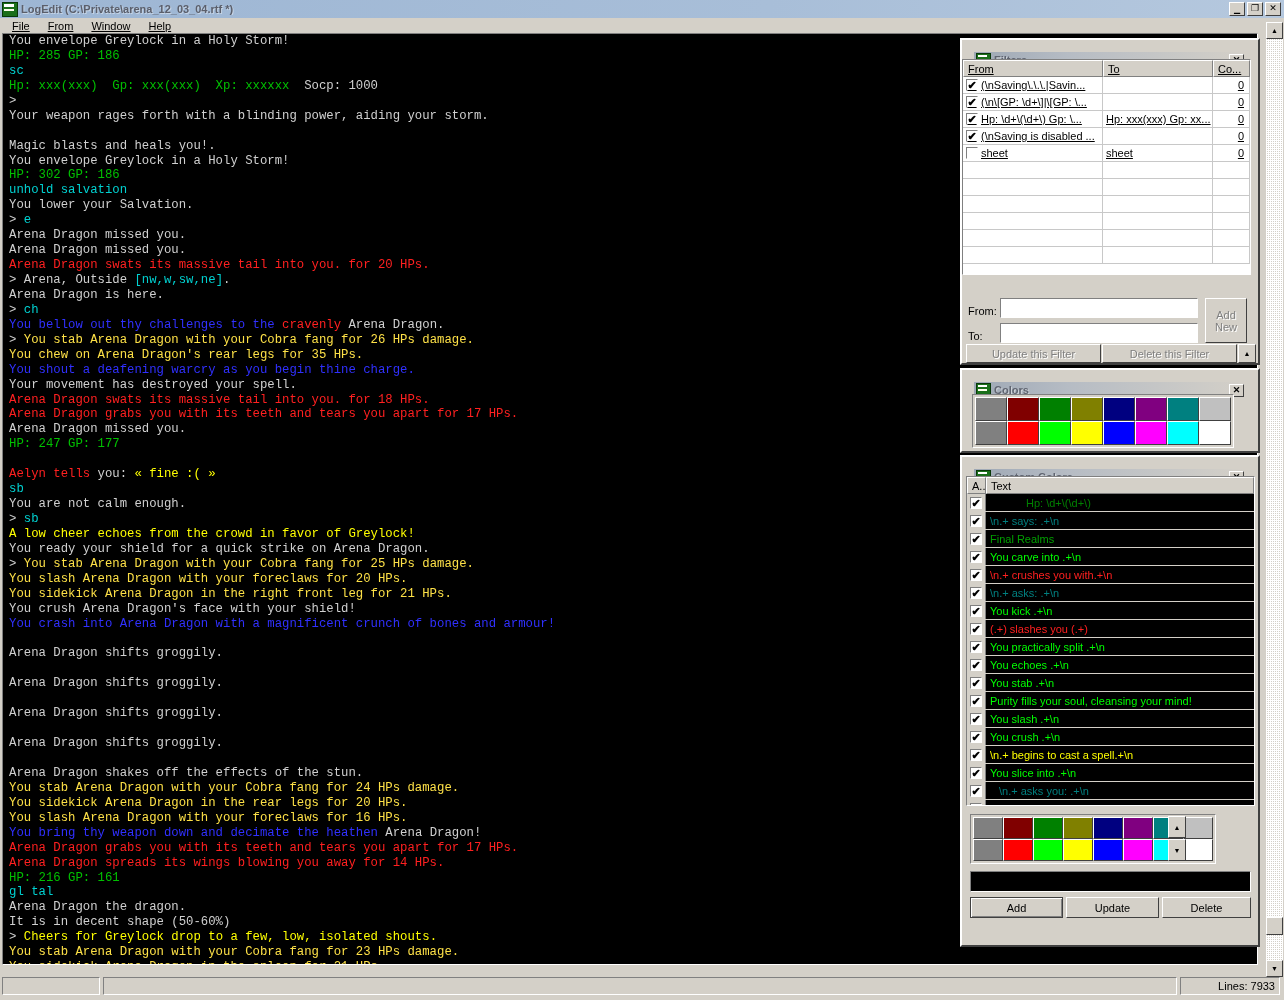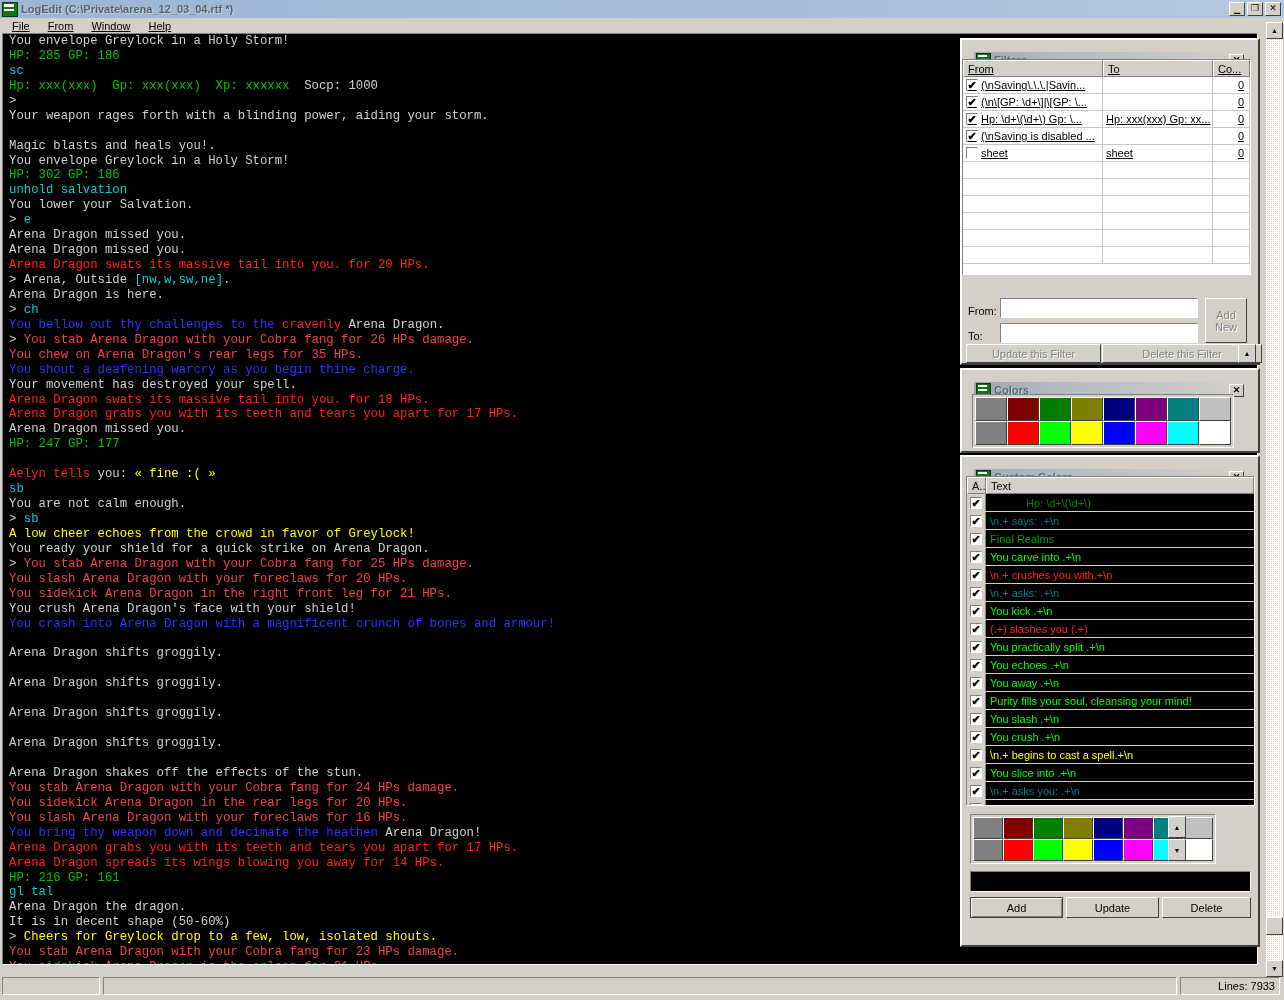--- a/index.html
+++ b/index.html
@@ -86,21 +86,21 @@
     font-family: "Liberation Mono", "DejaVu Sans Mono", monospace;
     font-size: 12.3px;
     line-height: 14.95px;
     color: #c8c8c8;
     white-space: pre;
     letter-spacing: 0px;
   }
   .term div { height: 14.95px; }
   .w { color: #d0d0d0; }
   .g { color: #00c000; }
-  .gb { color: #ef4444; text-align: right; }
+  .gb { color: #fde047; text-align: right; }
   .r { color: #ff2020; }
   .c { color: #00d2d2; }
   .b { color: #3030ff; }
   .y { color: #ffff00; }
 
   
   .vscroll {
     position: absolute; right: 1px; top: 22px;
     width: 17px; height: 955px;
     background: #d4d0c8;
@@ -421,21 +421,21 @@
     <input class="fld" type="text" style="position: absolute; left: 38px; top: 258px; width: 198px; height: 20px;" value="">
     <div class="lbl" style="position:absolute; left:6px; top:290px;">To:</div>
     <input class="fld" type="text" style="position: absolute; left: 38px; top: 283px; width: 198px; height: 20px;" value="">
 
     <div class="btn dis" style="position:absolute; left:243px; top:258px; width:42px; height:45px; flex-direction:column;">
       <span>Add</span>
       <span>New</span>
     </div>
 
     <div class="btn dis" style="position:absolute; left:4px; top:304px; width:135px; height:19px;">Update this Filter</div>
-    <div class="btn dis" style="position:absolute; left:140px; top:304px; width:160px; height:19px;">Delete this Filter</div>
+    <div class="btn dis" style="position:absolute; left:140px; top:304px; width:135px; height:19px;">Delete this Filter</div>
     <div class="btn" style="position:absolute; left:276px; top:304px; width:18px; height:19px; font-size:7px;">▲</div>
 
     <div class="btn" style="position:absolute; left:4px; top:328px; width:135px; height:21px;">Update Count</div>
     <div class="btn def" style="position:absolute; left:140px; top:328px; width:135px; height:21px;">Apply Filters</div>
     <div class="btn" style="position:absolute; left:276px; top:328px; width:18px; height:21px; font-size:7px;">▼</div>
   </div>
 
   <div class="panel" style="left:960px; top:368px; width:300px; height:85px;">
     <div class="panel-title">
       <div class="picon"></div>
@@ -536,21 +536,21 @@
           <div class="ccrow">
             <div class="cccb">
               <span class="cbx" style="margin-right: 0px;">✔</span>
             </div>
             <div class="cctext" style="color: rgb(0, 255, 0);">You echoes .+\n</div>
           </div>
           <div class="ccrow">
             <div class="cccb">
               <span class="cbx" style="margin-right: 0px;">✔</span>
             </div>
-            <div class="cctext" style="color: rgb(0, 255, 0);">You away .+\n</div>
+            <div class="cctext" style="color: rgb(0, 255, 0);">You stab .+\n</div>
           </div>
           <div class="ccrow">
             <div class="cccb">
               <span class="cbx" style="margin-right: 0px;">✔</span>
             </div>
             <div class="cctext" style="color: rgb(0, 255, 0);">Purity fills your soul, cleansing your mind!</div>
           </div>
           <div class="ccrow">
             <div class="cccb">
               <span class="cbx" style="margin-right: 0px;">✔</span>
@@ -572,21 +572,21 @@
           <div class="ccrow">
             <div class="cccb">
               <span class="cbx" style="margin-right: 0px;">✔</span>
             </div>
             <div class="cctext" style="color: rgb(0, 255, 0);">You slice into .+\n</div>
           </div>
           <div class="ccrow">
             <div class="cccb">
               <span class="cbx" style="margin-right: 0px;">✔</span>
             </div>
-            <div class="cctext" style="color: rgb(0, 128, 128);">\n.+ asks you: .+\n</div>
+            <div class="cctext" style="color: rgb(0, 128, 128); margin-left: 9px;">\n.+ asks you: .+\n</div>
           </div>
           <div class="ccrow">
             <div class="cccb">
               <span class="cbx" style="margin-right: 0px;">✔</span>
             </div>
             <div class="cctext" style="color: rgb(255, 255, 0);">Newbie</div>
           </div>
         </div>
     </div>
 

